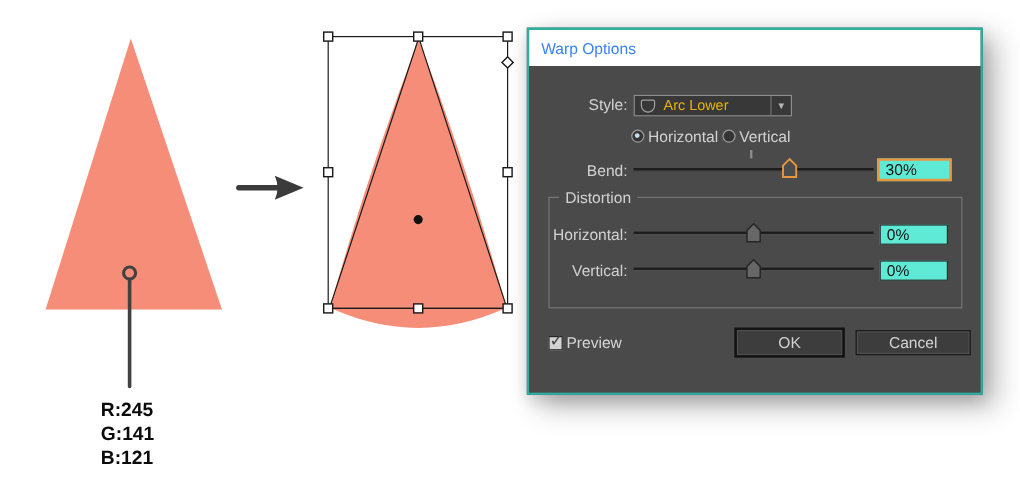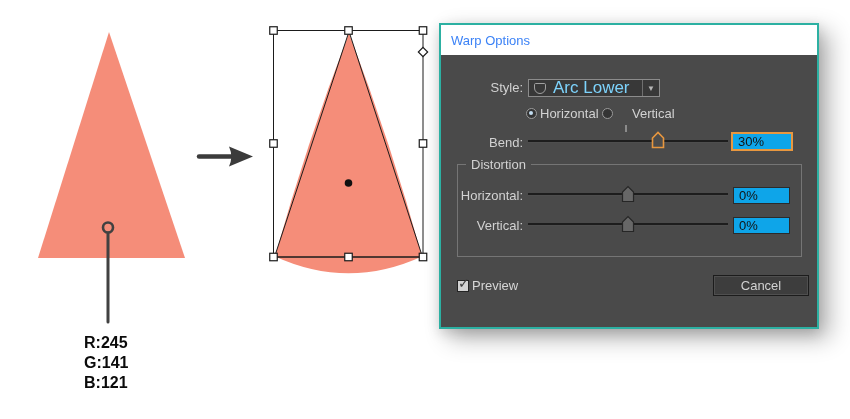--- a/index.html
+++ b/index.html
@@ -39,21 +39,21 @@
   
   .dropdown {
     position:absolute; left:87px; top:54px; width:132px; height:18px;
     background:#383838; border:1px solid #8c8c8c;
     display:flex; align-items:center; cursor:default;
   }
   .arc-icon {
     width:12px; height:11px; margin-left:5px;
     border:1.5px solid #a0a0a0; border-radius:2px 2px 7px 7px; background:transparent;
   }
-  .dropdown-value { font-size:17px; color:#7dd3fc; margin-left:7px; flex:1; }
+  .dropdown-value { font-size:12px; color:#eab308; margin-left:7px; flex:1; }
   .dropdown-arrow-zone {
     width:17px; height:100%; border-left:1px solid #6f6f6f;
     display:flex; align-items:center; justify-content:center;
   }
   .dropdown-arrow-zone span { font-size:8px; color:#b5b5b5; }
 
   
   .radio {
     position:absolute; width:11px; height:11px; border-radius:50%;
     background:#343434; border:1px solid #9b9b9b;
@@ -68,21 +68,21 @@
   .track {
     position:absolute; left:87px; width:200px; height:3px;
     background:#1d1d1d; border-bottom:1px solid rgba(255,255,255,0.22);
   }
   .tick { position:absolute; left:184px; width:2px; height:7px; background:#8b8b8b; }
   .handle { position:absolute; width:14px; height:18px; }
 
   
   .val {
     position:absolute; font-size:13px; color:#141414;
-    background:#0ea5e9; display:flex; align-items:center; padding-left:5px;
+    background:#5eead4; display:flex; align-items:center; padding-left:5px;
   }
   .val.focus { left:290px; top:107px; width:62px; height:19px; border:2px solid #E8973F; }
   .val.plain { left:292px; width:57px; height:17px; border:1px solid #2b2b2b; }
 
   
   .groupbox {
     position:absolute; left:16px; top:139px; width:345px; height:93px;
     border:1px solid #757575;
   }
   .groupbox-label {
@@ -165,21 +165,21 @@
         <div class="arc-icon"></div>
         <span class="dropdown-value">Arc Lower</span>
         <div class="dropdown-arrow-zone">
           <span>▼</span>
         </div>
       </div>
 
       <div class="radio on" style="left:84.5px; top:82.5px;"></div>
       <div class="radio-label" style="left:99px; top:82px;">Horizontal</div>
       <div class="radio" style="left:160.5px; top:82.5px;"></div>
-      <div class="radio-label" style="left:175px; top:82px;margin-left:16px;">Vertical</div>
+      <div class="radio-label" style="left:175px; top:82px;">Vertical</div>
 
       <div class="lbl" style="top:110px;">Bend:</div>
       <div class="track" style="top:115px;"></div>
       <div class="tick" style="top:100px;"></div>
       <div class="handle" style="top: 106px; left: 210px;">
         <svg width="14" height="18" viewBox="0 0 14 18">
           <path d="M1.5,16.5 L1.5,7 L7,1.5 L12.5,7 L12.5,16.5 Z" fill="#4c4c4c" stroke="#E8973F" stroke-width="1.6"></path>
         </svg>
       </div>
       <div class="val focus">30%</div>
@@ -204,16 +204,17 @@
           <path d="M1.5,16.5 L1.5,7 L7,1.5 L12.5,7 L12.5,16.5 Z" fill="#676767" stroke="#262626" stroke-width="1.2"></path>
         </svg>
       </div>
       <div class="val plain" style="top:192px;">0%</div>
 
       <div class="checkbox">
         <span class="check" style="display: block;">✓</span>
       </div>
       <div class="checkbox-label">Preview</div>
 
+      <div class="btn btn-ok">OK</div>
       <div class="btn btn-cancel">Cancel</div>
     </div>
   </div>
 </div>
 
 </body></html>

